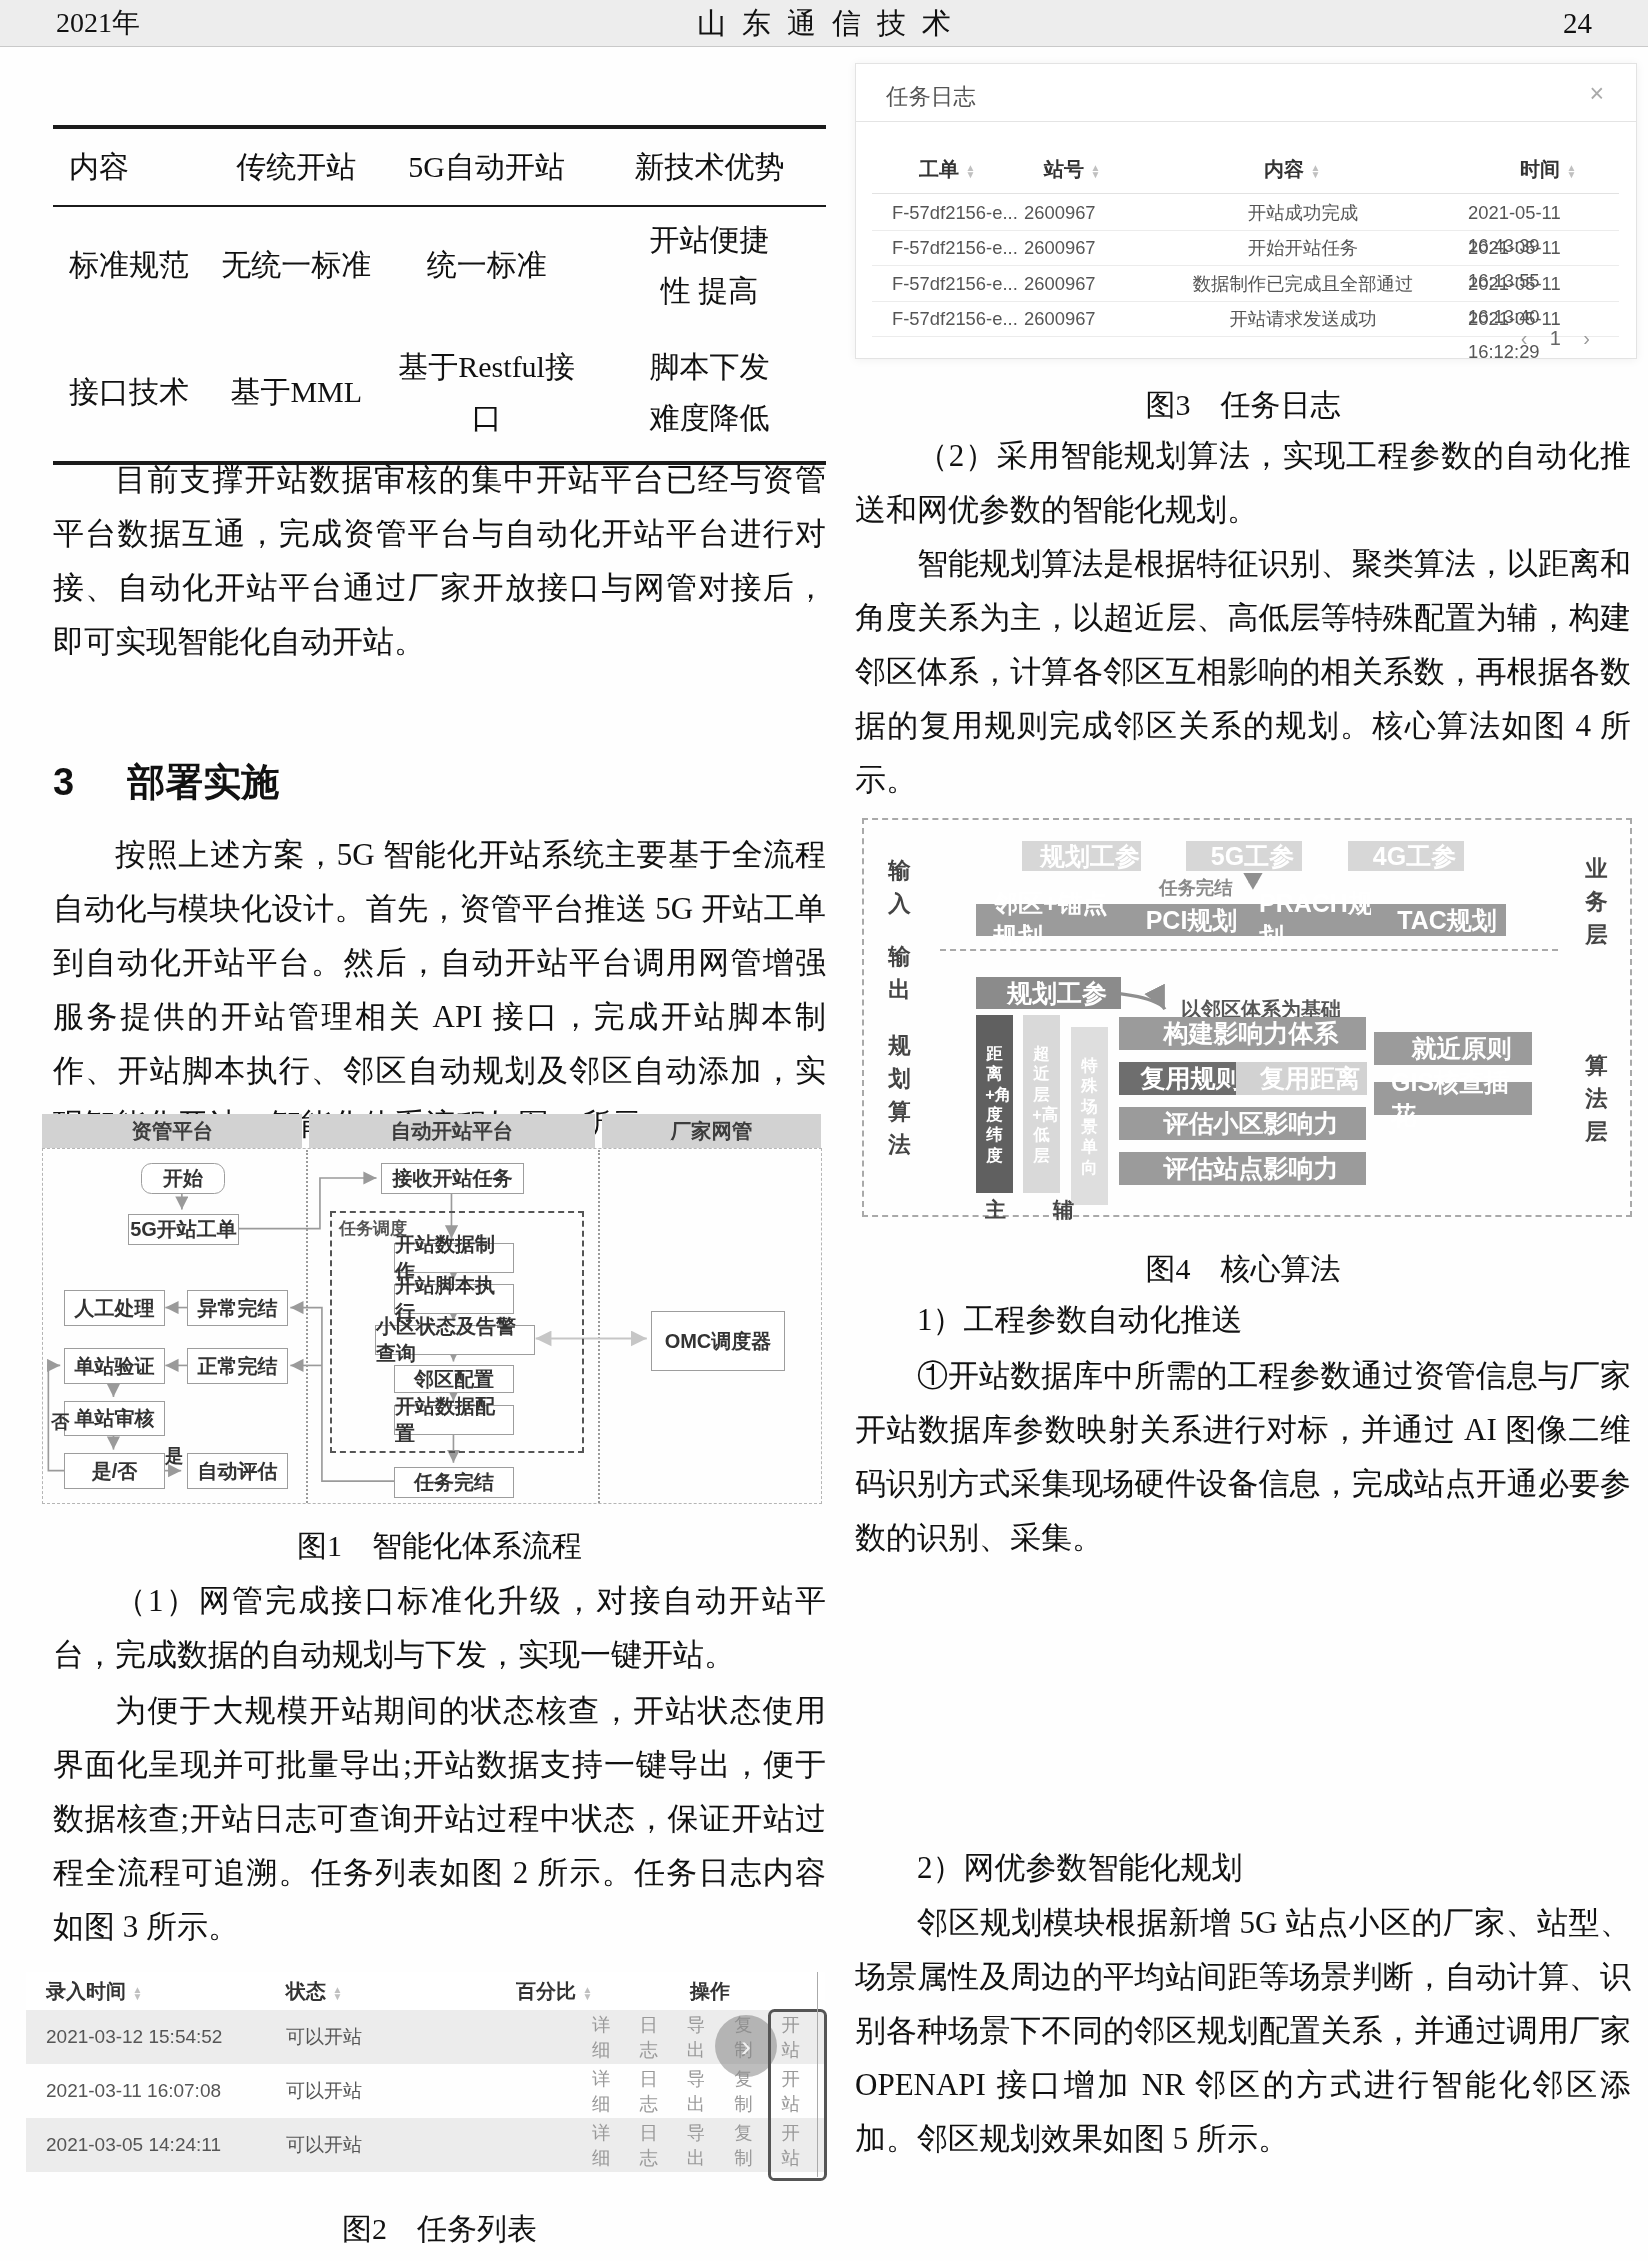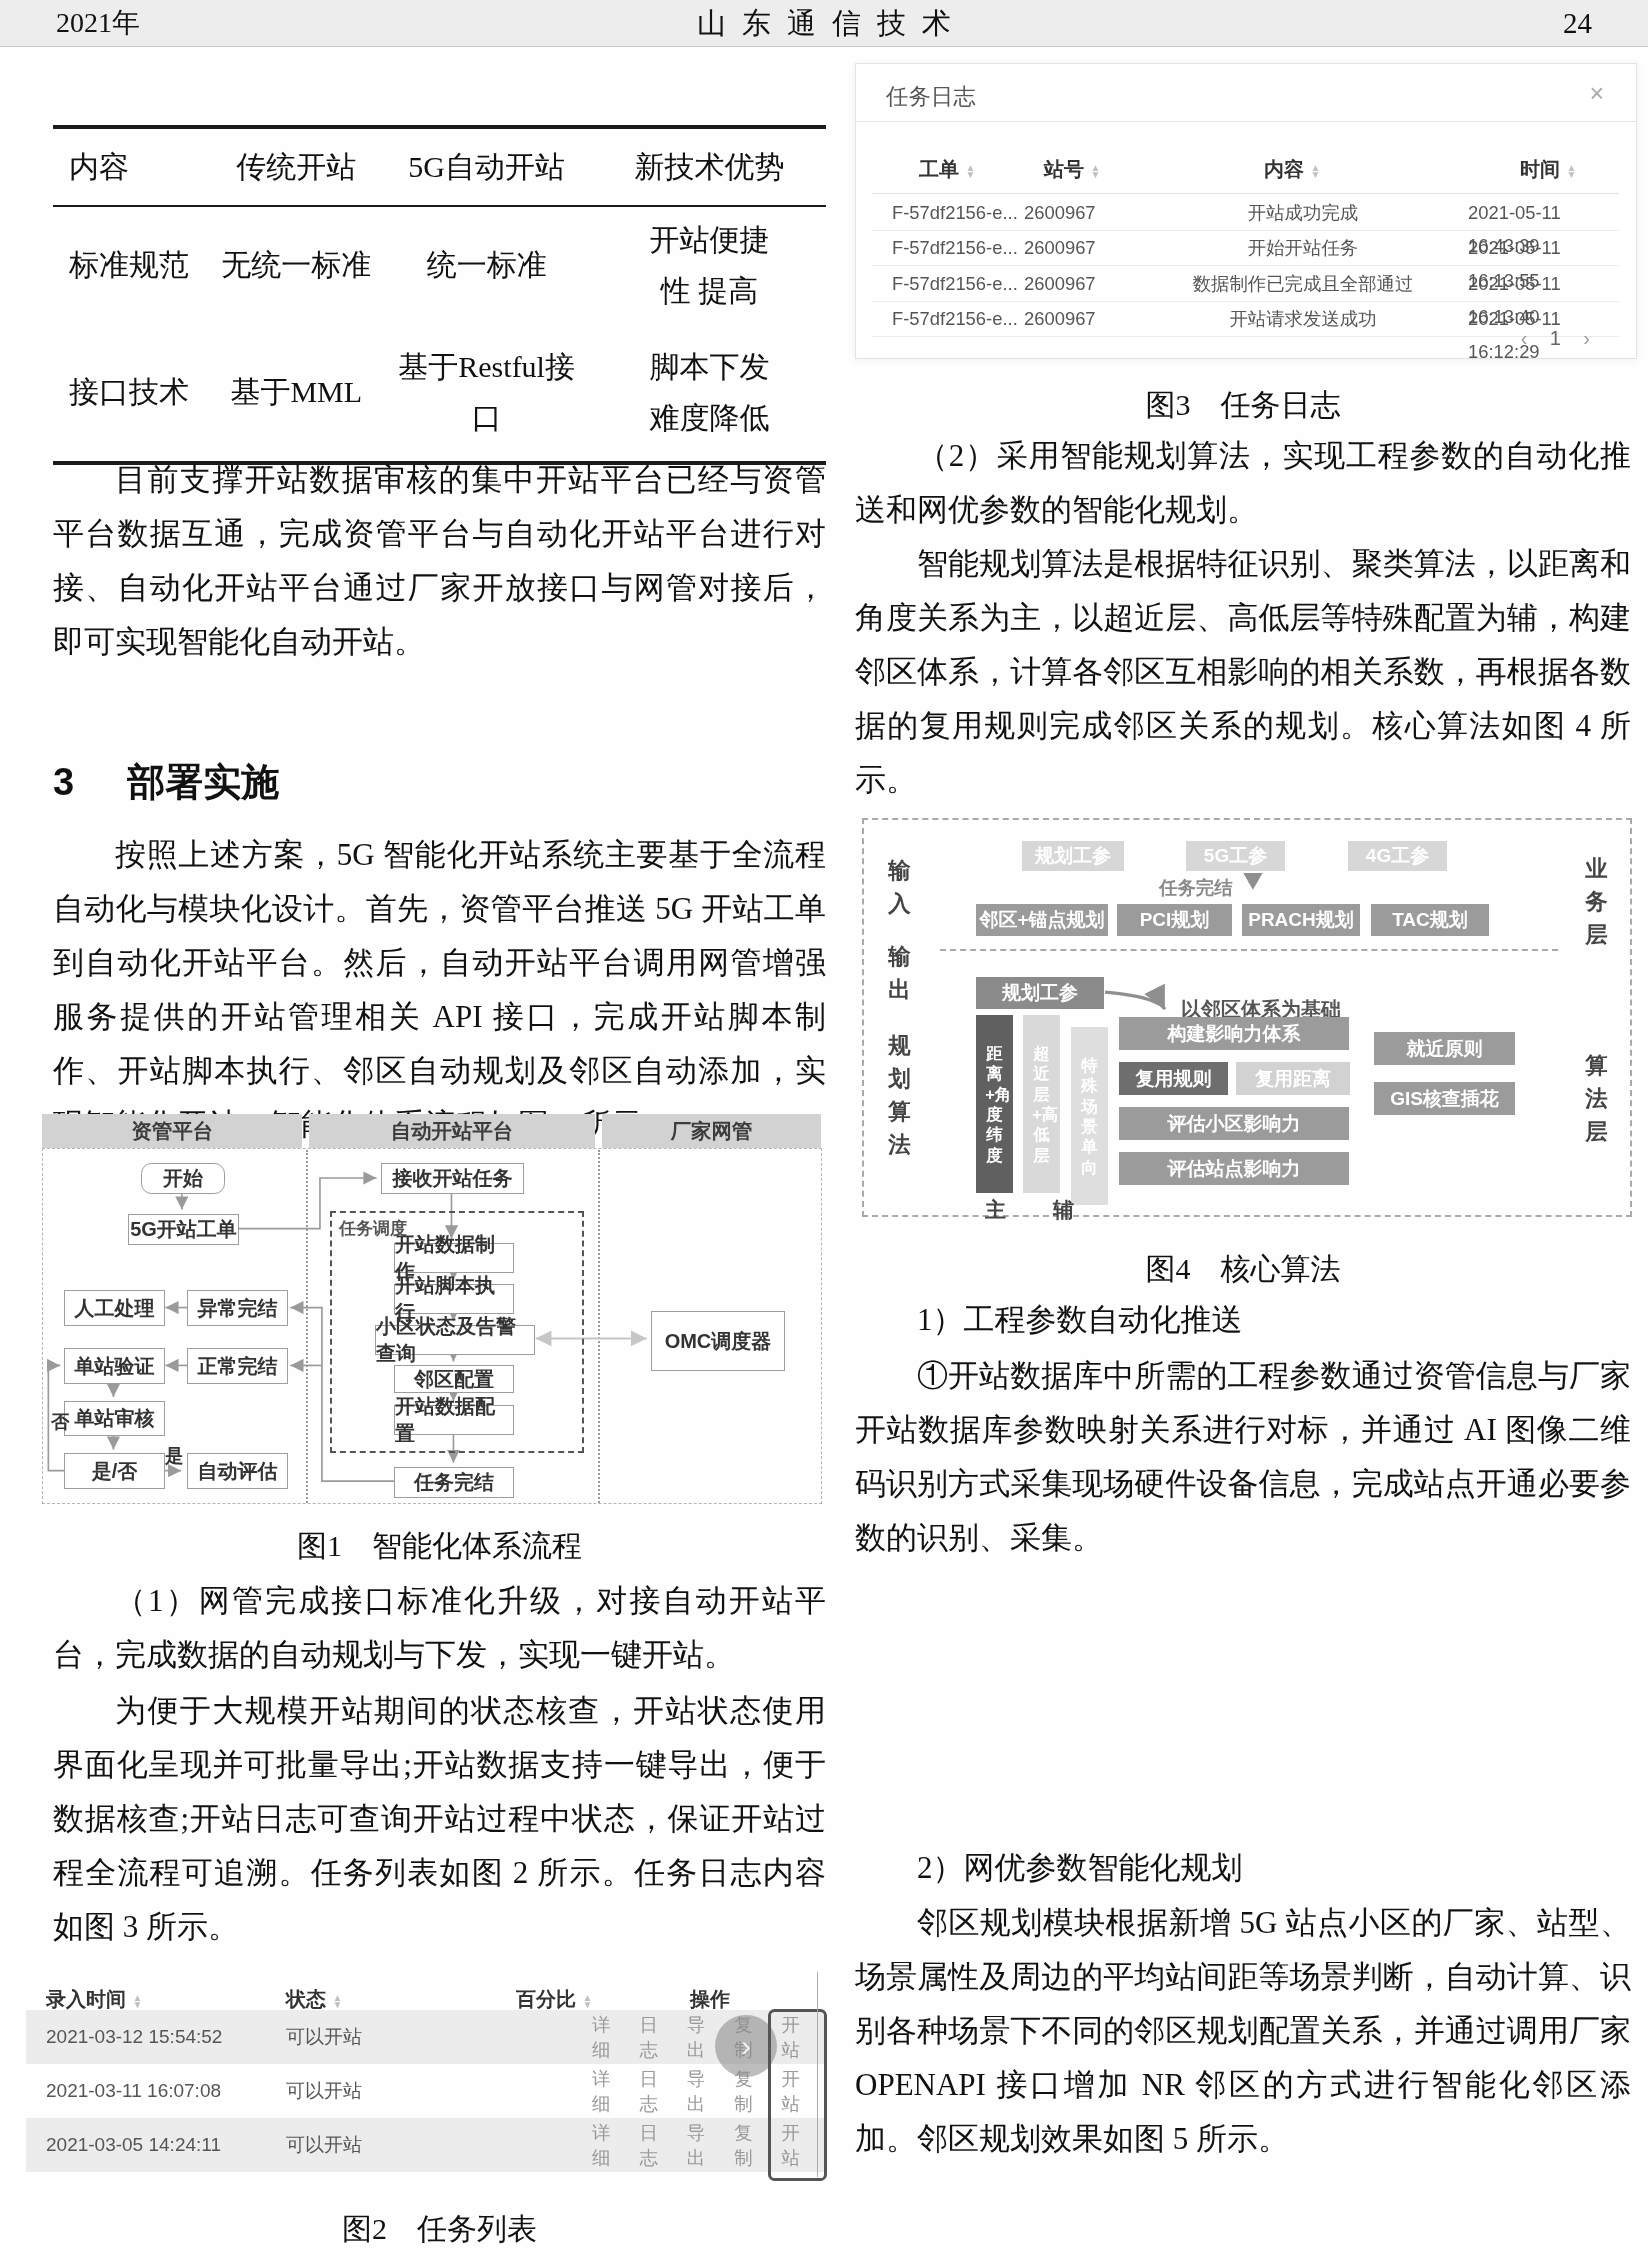--- a/index.html
+++ b/index.html
@@ -31,21 +31,21 @@
   .f1 .vsep{position:absolute;top:36px;height:353px;width:0;border-left:2px dotted #9a9a9a;}
   .f1 .node{position:absolute;background:#fff;border:1.3px solid #9d9d9d;color:#333;font-weight:bold;
             font-size:20px;display:flex;align-items:center;justify-content:center;}
   .f1 .dashbox{position:absolute;left:304px;top:97px;width:250px;height:238px;border:2px dashed #555;}
   .f1 .dashlabel{position:absolute;left:313px;top:103px;font-size:17px;color:#555;font-weight:bold;}
   .f1 .slabel{position:absolute;font-size:18.4px;font-weight:bold;color:#333;}
   .f1-lines{position:absolute;left:0;top:0;}
   
   .f2{left:26px;top:1972px;width:799px;height:205px;font-family:"Liberation Sans","DejaVu Sans",sans-serif;}
   .f2 .hrow{position:absolute;left:0;top:0;width:799px;height:38px;background:#fff;}
-  .f2 .hcell{position:absolute;top:8px;height:38px;line-height:38px;font-size:20px;font-weight:bold;color:#333;}
+  .f2 .hcell{position:absolute;top:0;height:38px;line-height:38px;font-size:20px;font-weight:bold;color:#333;}
   .sorter{display:inline-flex;flex-direction:column;vertical-align:middle;margin-left:6.6px;line-height:7.2px;font-size:10px;color:#c0c0c0;}
   .f2 .row{position:absolute;left:0;width:799px;height:54px;}
   .f2 .striped{background:#ececec;}
   .f2 .cell{position:absolute;top:0;height:54px;line-height:54px;font-size:19px;color:#555;}
   .f2 .acts{position:absolute;left:566px;top:0;width:224px;height:54px;display:flex;gap:13px;
             align-items:center;justify-content:flex-end;}
   .f2 .alink{font-size:18.4px;color:#999;}
   .f2 .hl{position:absolute;left:742px;top:37px;width:53px;height:166px;border:3.3px solid #555;border-radius:6.6px;}
   .f2 .circ{position:absolute;left:689px;top:43px;width:62px;height:62px;border-radius:50%;
             background:rgba(135,135,135,.55);display:flex;align-items:center;justify-content:center;
@@ -61,21 +61,21 @@
   .f3 .hline{position:absolute;left:16.4px;top:129px;width:747px;height:1.3px;background:#e2e2e2;}
   .f3 .rline{position:absolute;left:16.4px;width:747px;height:0.7px;background:#ececec;}
   .f3 .rcell{position:absolute;height:33px;line-height:33px;font-size:18.4px;color:#555;}
   .f3 .pg{position:absolute;right:46px;top:263px;display:flex;gap:22.4px;font-size:20px;color:#999;}
   
   .f4{left:862px;top:818px;width:770px;height:399px;border:2px dashed #a9a9a9;
       font-family:"Liberation Sans","DejaVu Sans",sans-serif;box-sizing:border-box;}
   .f4 .vlabel{position:absolute;width:29px;font-size:22.4px;font-weight:bold;color:#444;
               line-height:33px;text-align:center;word-break:break-all;}
   .f4 .box{position:absolute;display:flex;align-items:center;justify-content:center;
-           color:#fff;font-weight:bold;font-size:19px;}
+           color:#fff;font-weight:bold;font-size:25px;padding-left:17px;}
   .f4 .light{background:#d7d7d7;}
   .f4 .mid{background:#9b9b9b;}
   .f4 .dark{background:#8b8b8b;}
   .f4 .darker{background:#6e6e6e;}
   .f4 .bar{position:absolute;top:195px;height:178px;width:37px;color:#fff;font-weight:bold;font-size:16.4px;
            display:flex;align-items:center;justify-content:center;text-align:center;line-height:20.4px;}
   .f4 .bar span{width:18.4px;word-break:break-all;display:block;}
   .f4 .divider{position:absolute;left:76px;top:129px;width:618px;height:0;border-top:2px dashed #a9a9a9;}
   .f4 .autoplan{position:absolute;left:295px;top:55px;font-size:18.4px;font-weight:bold;color:#8a8a8a;}
   .f4 .basedon{position:absolute;left:317px;top:176px;font-size:20px;font-weight:bold;color:#555;}

